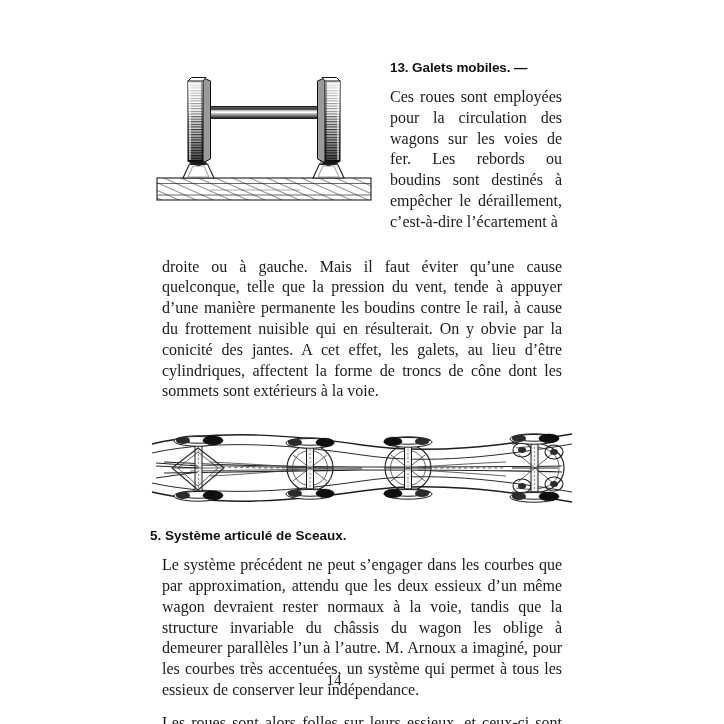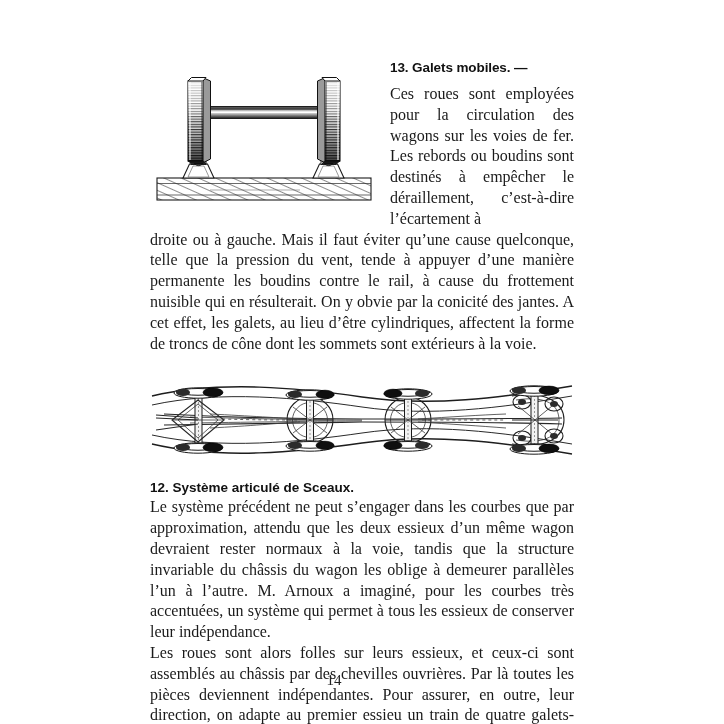--- a/index.html
+++ b/index.html
@@ -60,21 +60,21 @@
   }
   .sub-head {
     font-style: italic;
     font-size: 16px;
     margin: 0 0 0 0;
     line-height: 1.28;
   }
 
   
   p.body {
-    margin: 0;
+    margin: 12px;
     font-size: 16px;
     line-height: 1.30;
     text-align: justify;
     text-justify: inter-word;
     hyphens: none;
   }
 
   
   .fig-artic {
     clear: both;
@@ -332,21 +332,21 @@
           <ellipse cx="399" cy="74.4" rx="10" ry="4.3" class="tyre"></ellipse>
           <ellipse cx="369" cy="74.4" rx="7" ry="3.6" fill="#2b2b2b"></ellipse>
 
           <path class="link" d="M362 46 L408 46"></path>
           <path class="linkT" d="M368 32 L402 60"></path>
           <path class="linkT" d="M368 60 L402 32"></path>
         </g>
       </svg>
     </div>
 
-    <h2 class="sec-head-2">12. Système articulé de Sceaux.</h2>
+    <h2 class="sec-head-2">5. Système articulé de Sceaux.</h2>
 
     <p class="body">Le système précédent ne peut s’engager dans les courbes que par approximation, attendu que les deux essieux d’un même wagon devraient rester normaux à la voie, tandis que la structure invariable du châssis du wagon les oblige à demeurer parallèles l’un à l’autre. M. Arnoux a imaginé, pour les courbes très accentuées, un système qui permet à tous les essieux de conserver leur indépendance.</p>
 
     <p class="body">Les roues sont alors folles sur leurs essieux, et ceux-ci sont assemblés au châssis par des chevilles ouvrières. Par là toutes les pièces deviennent indépendantes. Pour assurer, en outre, leur direction, on adapte au premier essieu un train de quatre galets-guides qui s’appuie sur les bords intérieurs des rails, et oblige cet essieu à se placer normalement au cercle de la voie. Un système semblable guide le dernier essieu.</p>
 
   </div>
 
   <div class="folio">14</div>
 
 </div>

